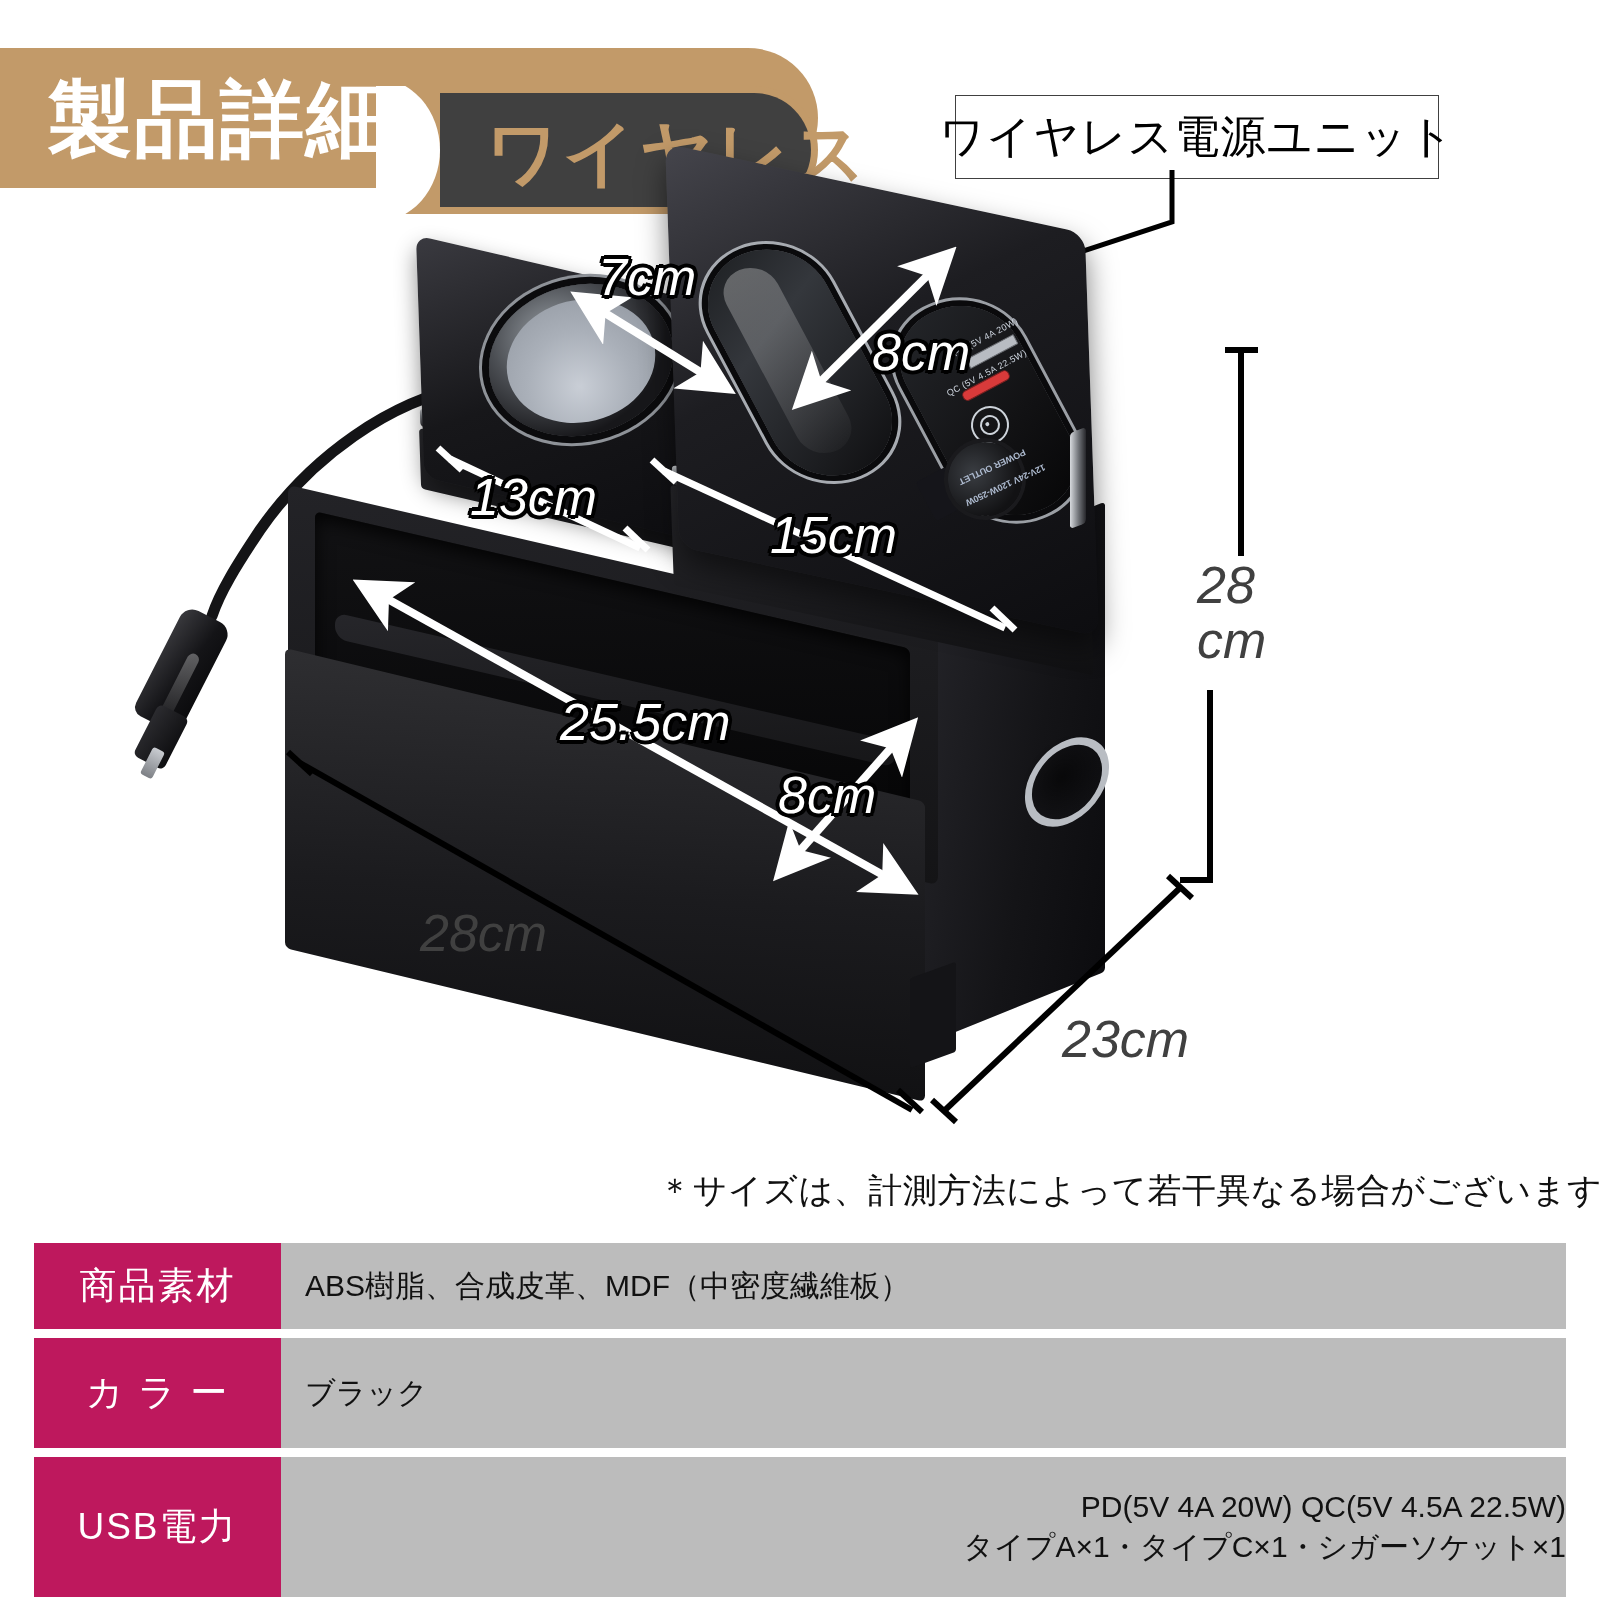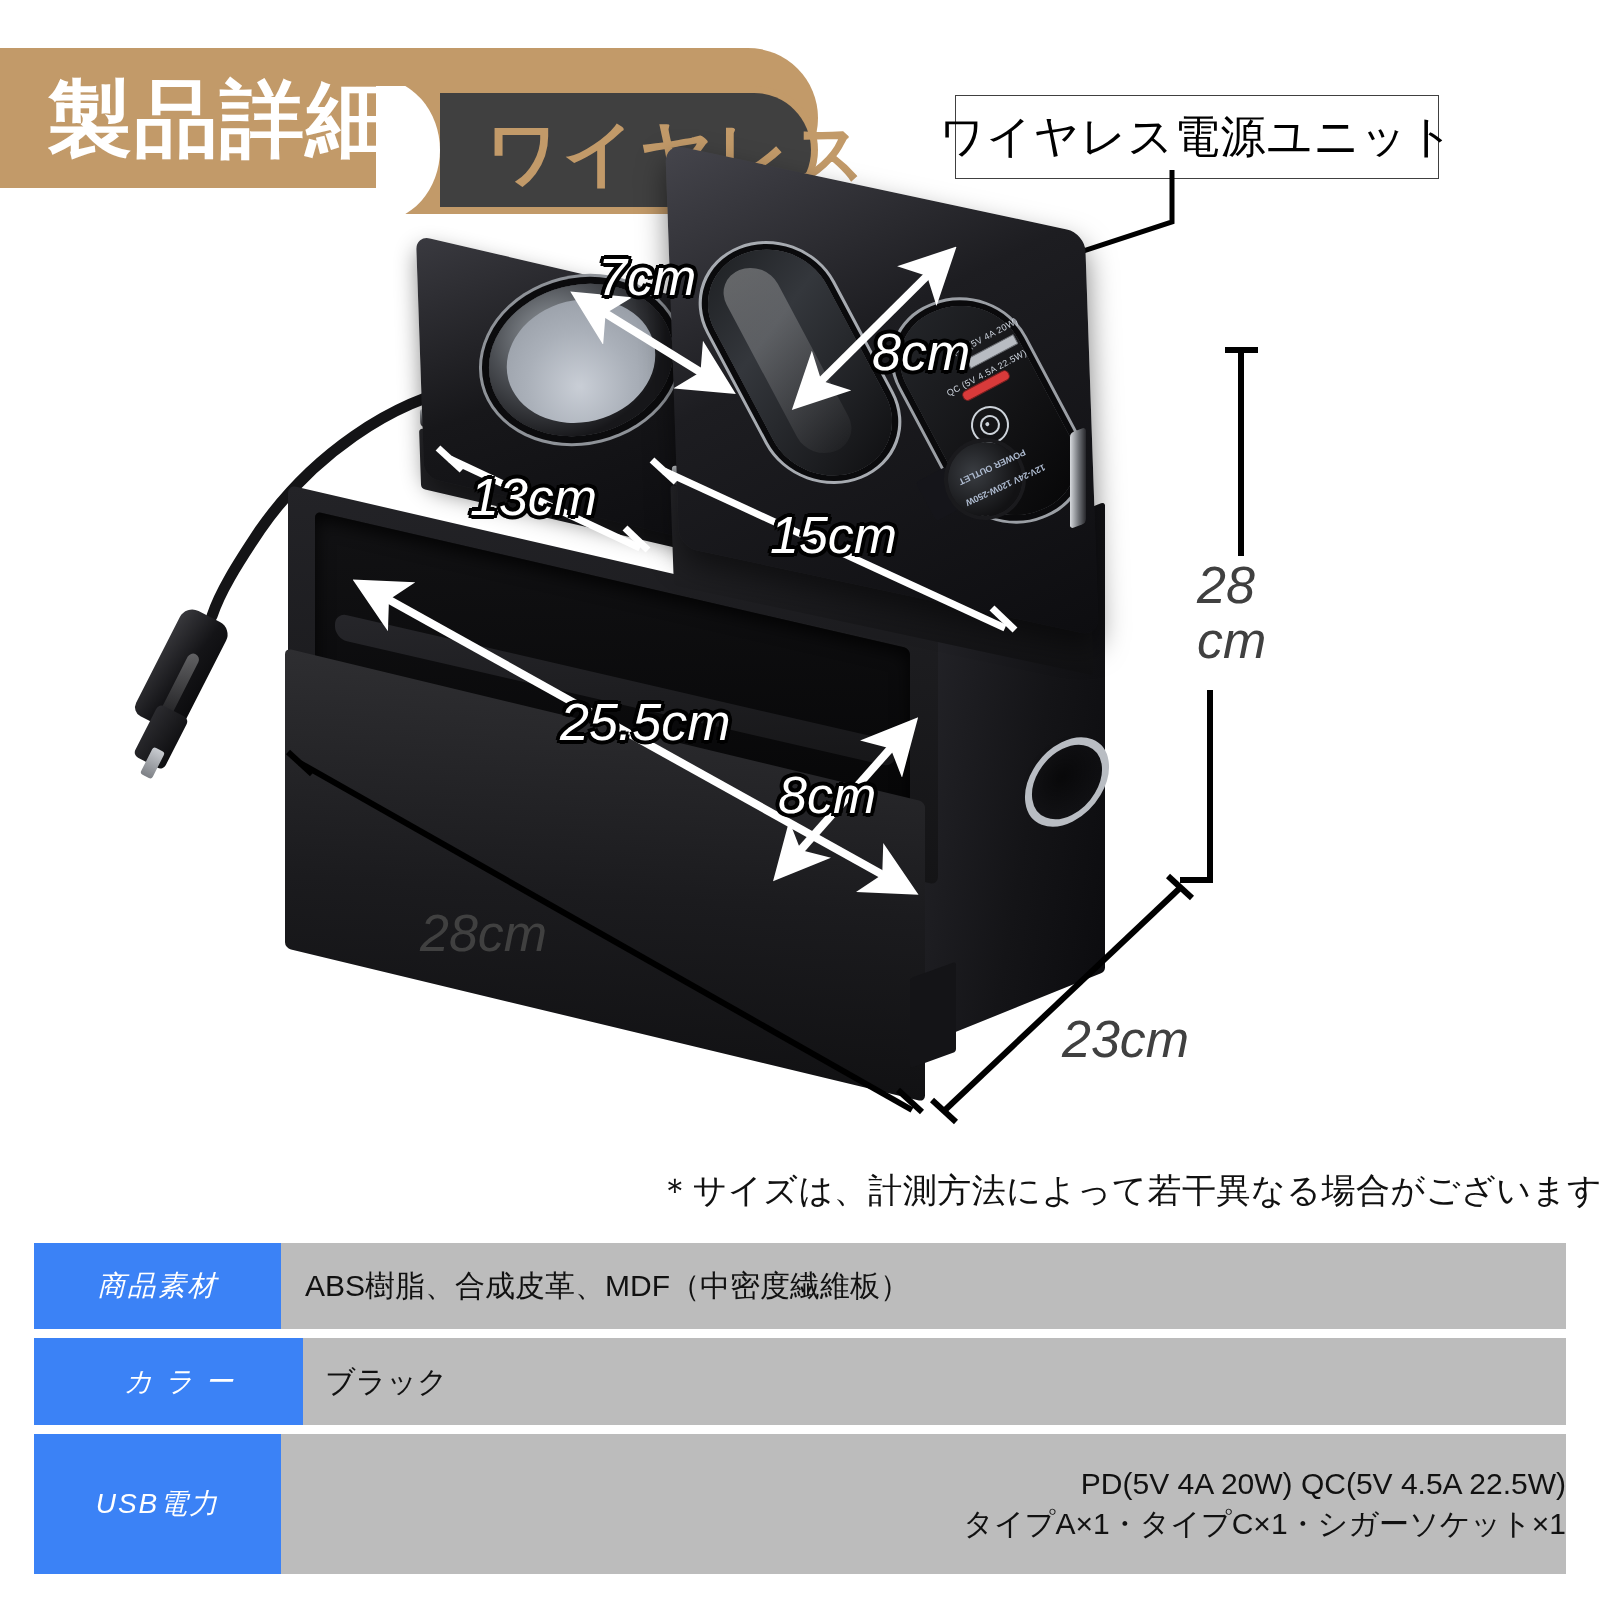--- a/index.html
+++ b/index.html
@@ -283,32 +283,32 @@
     position:absolute;left:658px;top:1168px;
     font-size:34px;color:#111;letter-spacing:.5px;white-space:nowrap;
   }
 
   
   #spec-table{
     position:absolute;left:34px;top:1243px;width:1532px;
   }
   .spec-row{display:flex;margin-bottom:9px;}
   .spec-head{
-    width:247px;flex:0 0 247px;background:#3b82f6;color:#ffffff;
+    width:247px;flex:0 0 247px;background:#be185d;color:#ffffff;
     display:flex;align-items:center;justify-content:center;
-    font-size:28px;letter-spacing:2px;font-style:italic;
+    font-size:37px;letter-spacing:2px;
   }
   .spec-cell{
     flex:1;background:#bcbcbc;color:#111;
     display:flex;align-items:center;
     padding-left:24px;font-size:30px;line-height:1.32;
   }
   .spec-cell .line{display:block;}
   #row-material .spec-head,#row-material .spec-cell{height:86px;}
-  #row-color .spec-head,#row-color .spec-cell{height:87px;padding-left:22px;}
+  #row-color .spec-head,#row-color .spec-cell{height:110px;}
   #row-usb .spec-head,#row-usb .spec-cell{height:140px;}
   #row-usb .spec-cell{flex-direction:column;justify-content:center;align-items:flex-end;}
 </style>
 </head>
 <body>
 
 <div class="stage">
 
   <div id="header-banner">
     <div id="header-title">製品詳細</div>

